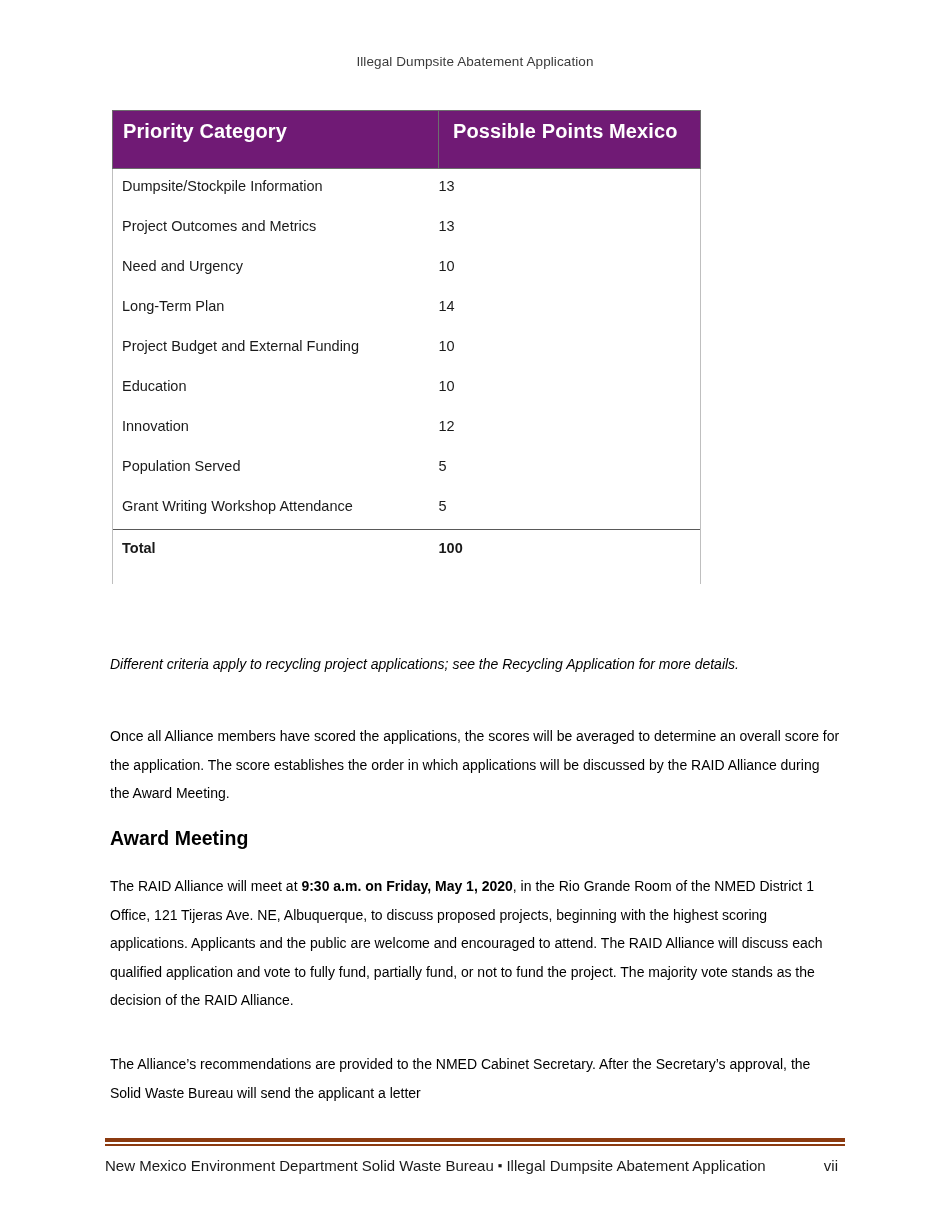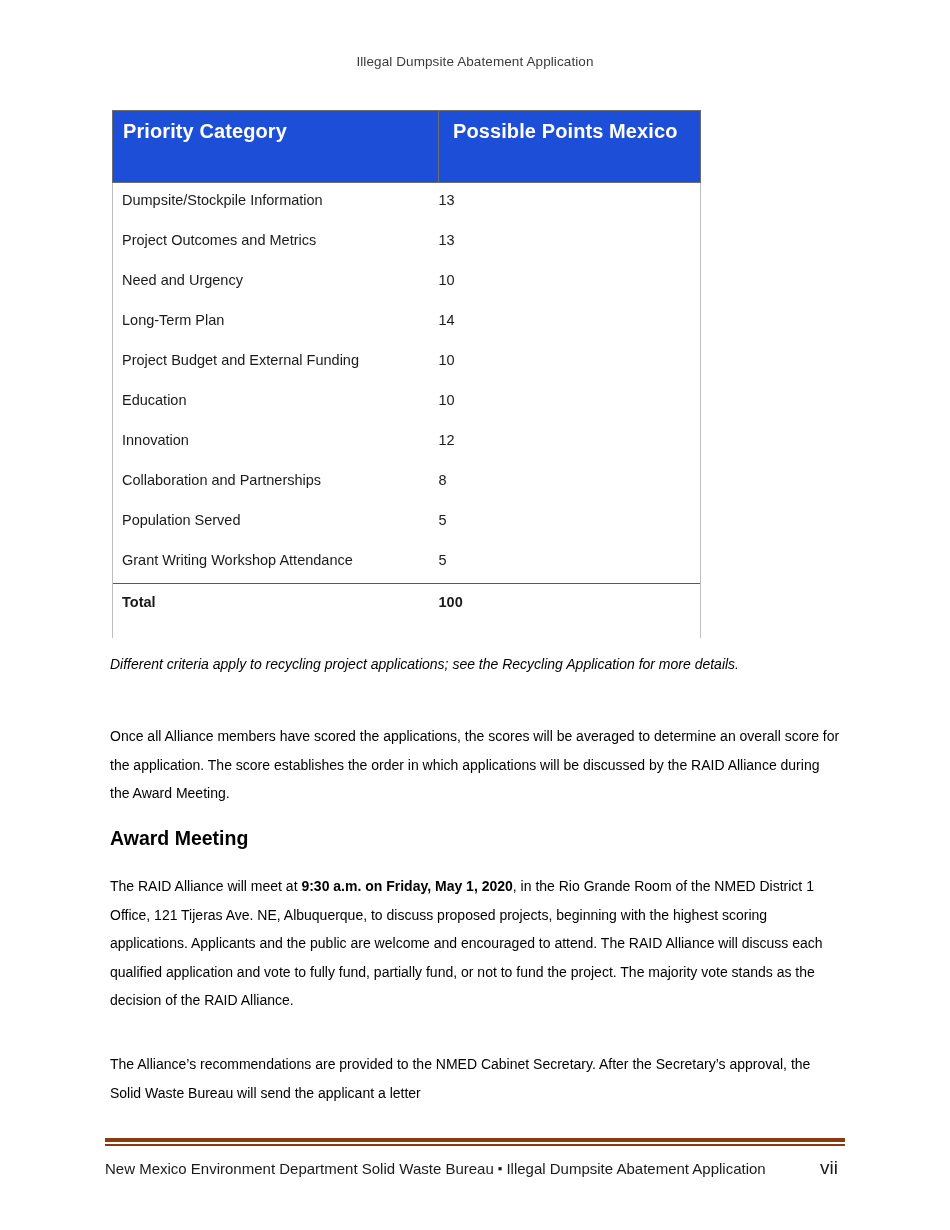--- a/index.html
+++ b/index.html
@@ -45,26 +45,26 @@
   }
   table.score-table {
     border-collapse: collapse;
     width: 588px;
     table-layout: fixed;
   }
   table.score-table col.col-cat { width: 326px; }
   table.score-table col.col-pts { width: 262px; }
 
   table.score-table thead th {
-    background: #1d4ed8;
+    background: #701a75;
     color: #ffffff;
     font-size: 20px;
     font-weight: bold;
     text-align: left;
-    padding: 9px 0 39px 10px;
+    padding: 9px 0 25px 10px;
     vertical-align: top;
     border-top: 1.6px solid #6d6d6d;
     border-bottom: 1.6px solid #6d6d6d;
     letter-spacing: 0.1px;
   }
   table.score-table thead th.th-cat {
     border-left: 1.6px solid #6d6d6d;
     border-right: 1.6px solid #6d6d6d;
   }
   table.score-table thead th.th-pts {
@@ -161,21 +161,21 @@
     color: #1a1a1a;
     white-space: nowrap;
   }
   .footer-sep {
     padding: 0 4px;
     font-size: 13px;
     position: relative;
     top: -1px;
   }
   .footer-page {
-    font-size: 19px;
+    font-size: 15px;
     color: #1a1a1a;
     padding-right: 7px;
   }
 </style>
 </head>
 <body>
 
 <div class="page">
 
   <div class="running-header">Illegal Dumpsite Abatement Application</div>
@@ -216,24 +216,20 @@
           </tr>
           <tr>
             <td class="cell-cat">Education</td>
             <td class="cell-pts">10</td>
           </tr>
           <tr>
             <td class="cell-cat">Innovation</td>
             <td class="cell-pts">12</td>
           </tr>
           <tr>
-            <td class="cell-cat">Collaboration and Partnerships</td>
-            <td class="cell-pts">8</td>
-          </tr>
-          <tr>
             <td class="cell-cat">Population Served</td>
             <td class="cell-pts">5</td>
           </tr>
           <tr>
             <td class="cell-cat">Grant Writing Workshop Attendance</td>
             <td class="cell-pts">5</td>
           </tr>
           <tr class="total-row">
             <td class="cell-cat">Total</td>
             <td class="cell-pts">100</td>

